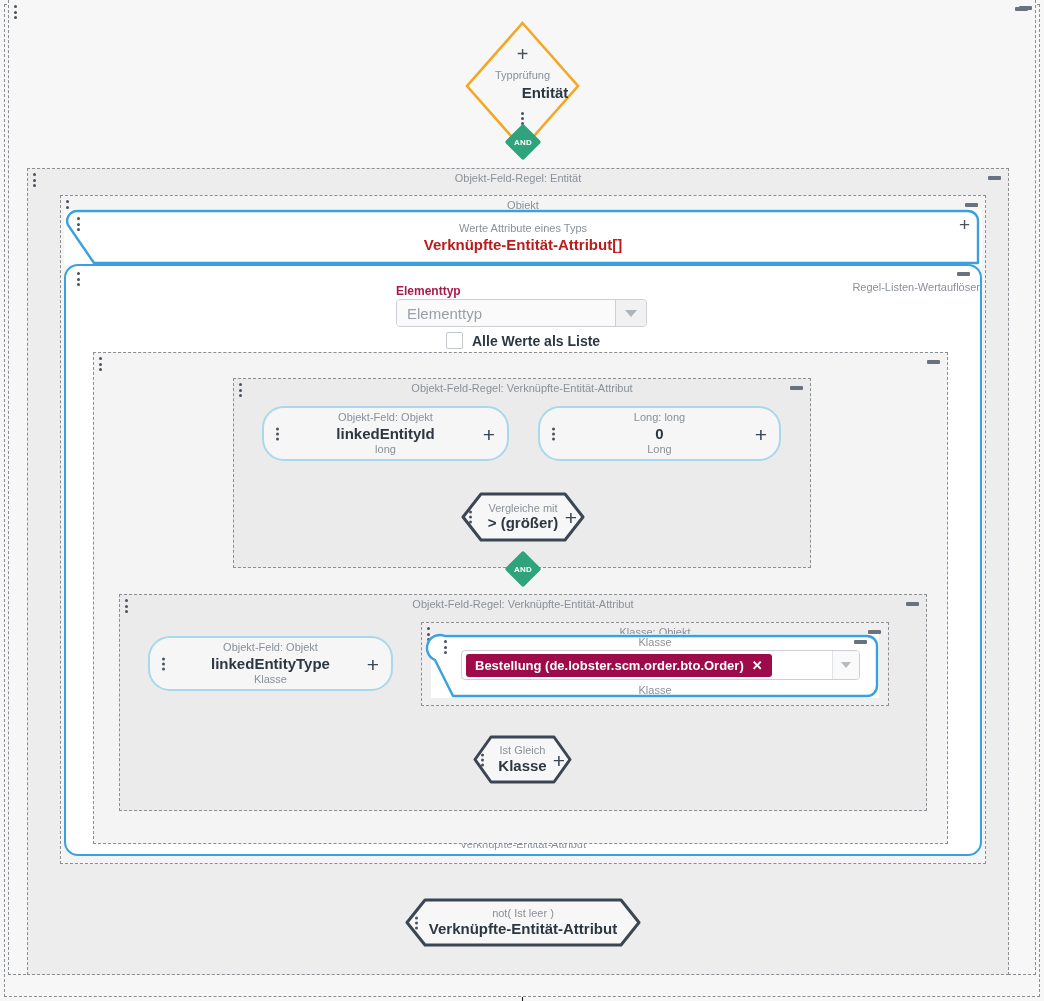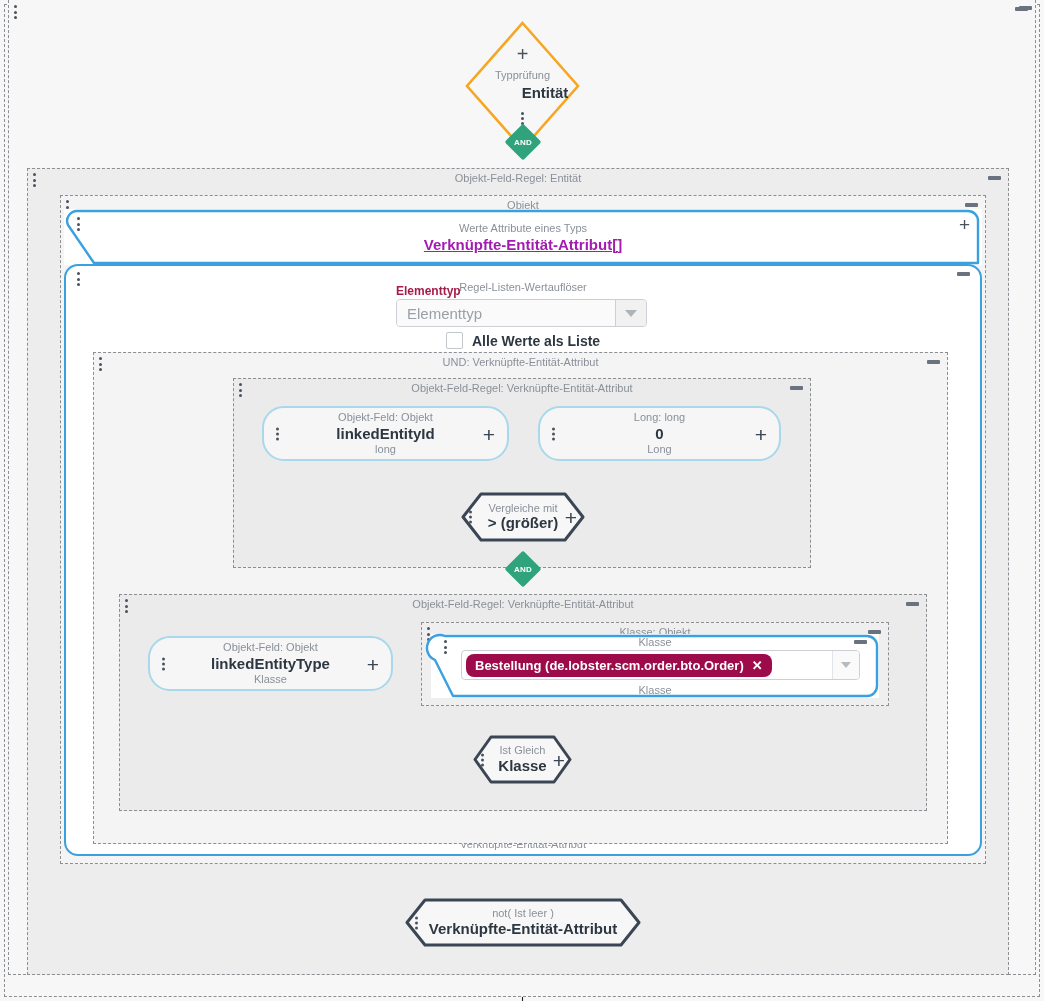--- a/index.html
+++ b/index.html
@@ -49,21 +49,21 @@
   
   .bluepanel{
     position:absolute;
     border:2px solid #3aa0e0;
     border-radius:14px;
     background:#ffffff;
     box-sizing:border-box;
   }
   .bluepanel > .bhdr{
     position:absolute;left:0;right:0;top:14px;height:15px;
-    text-align:center;font-size:11px;line-height:15px;color:#8a9099;
+    text-align:right;font-size:11px;line-height:15px;color:#8a9099;
   }
   .bluepanel > .bftr{
     position:absolute;left:0;right:0;bottom:2px;height:15px;
     text-align:center;font-size:11px;line-height:15px;color:#8a9099;
   }
 
   
   .trap{
     position:absolute;
     background:#ffffff;
@@ -150,21 +150,21 @@
   .chkbox{width:15px;height:15px;border:1px solid #c2c7cc;background:#fff;border-radius:2px;}
   .chklabel{font-size:14px;font-weight:bold;color:#2d3742;}
 
   .tagselect{
     position:absolute;display:flex;align-items:stretch;
     border:1px solid #ccd0d4;border-radius:4px;background:#ffffff;
     box-sizing:border-box;overflow:hidden;
   }
   .tagselect .tarea{flex:1;display:flex;align-items:center;padding:0 4px;}
   .chip{
-    background:#9e0b4a;color:#ffffff;border-radius:8px;
+    background:#9e0b4a;color:#ffffff;border-radius:3px;
     font-size:13px;font-weight:bold;
     padding:4px 9px;display:flex;align-items:center;gap:8px;white-space:nowrap;
   }
   .chip .x{font-size:13px;font-weight:bold;line-height:1;}
   .tagselect .sarrow2{
     width:26px;display:flex;align-items:center;justify-content:center;
     border-left:1px solid #e2e5e8;background:#fafafa;
   }
   .caret2{width:0;height:0;border-left:5px solid transparent;border-right:5px solid transparent;
     border-top:6px solid #b6bbc0;}
@@ -285,21 +285,21 @@
       </div>
     <div class="minus"></div>
   </div>
 
   <div class="trap" style="left:64px;top:209px;width:918px;height:56px;">
     <svg viewBox="0 0 918 56" preserveAspectRatio="none">
       <path d="M14,2 H904 a10,10 0 0 1 10,10 V54 H30 L4,16 a10,10 0 0 1 10,-14 Z" fill="#ffffff" stroke="#3aa0e0" stroke-width="2.4" stroke-linejoin="round"></path>
     </svg>
     <div class="tcontent">
       <div style="font-size:11px;color:#8a9099;">Werte Attribute eines Typs</div>
-      <div style="font-size:15px;font-weight:bold;color:#a21caf;margin-top:2px;text-decoration:underline;">Verknüpfte-Entität-Attribut[]</div>
+      <div style="font-size:15px;font-weight:bold;color:#b91c1c;margin-top:2px;">Verknüpfte-Entität-Attribut[]</div>
     </div>
     <div class="plusbig" style="right:12px;top:6px;">+</div>
     <div class="grip" style="left:12px;top:8px;">
         <i></i>
         <i></i>
         <i></i>
       </div>
   </div>
 
   <div class="bluepanel" style="left:64px;top:264px;width:918px;height:592px;">
@@ -320,21 +320,20 @@
         <div class="caret"></div>
       </div>
   </div>
 
   <div class="chkrow" style="left:446px;top:332px;">
     <div class="chkbox"></div>
     <div class="chklabel">Alle Werte als Liste</div>
   </div>
 
   <div class="cont lvl-b" style="left:93px;top:352px;width:855px;height:492px;">
-    <div class="chdr">UND: Verknüpfte-Entität-Attribut</div>
     <div class="grip">
         <i></i>
         <i></i>
         <i></i>
       </div>
     <div class="minus"></div>
   </div>
 
   <div class="cont lvl-c" style="left:233px;top:378px;width:578px;height:190px;">
     <div class="chdr">Objekt-Feld-Regel: Verknüpfte-Entität-Attribut</div>

